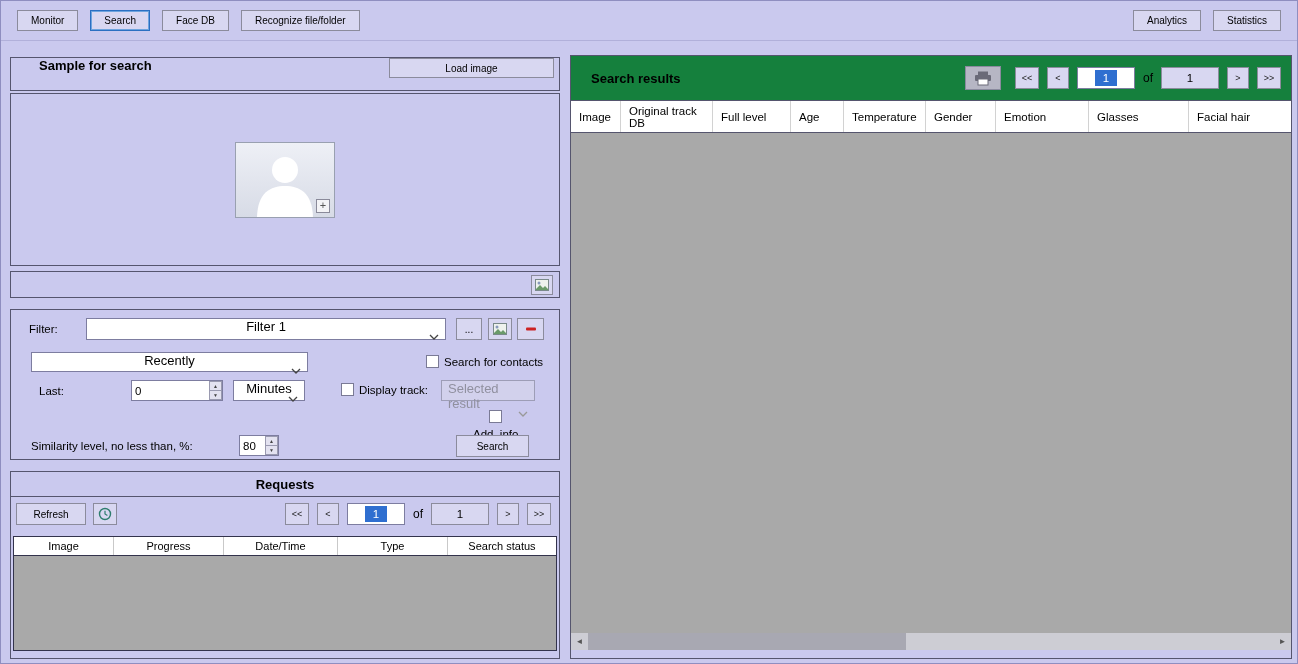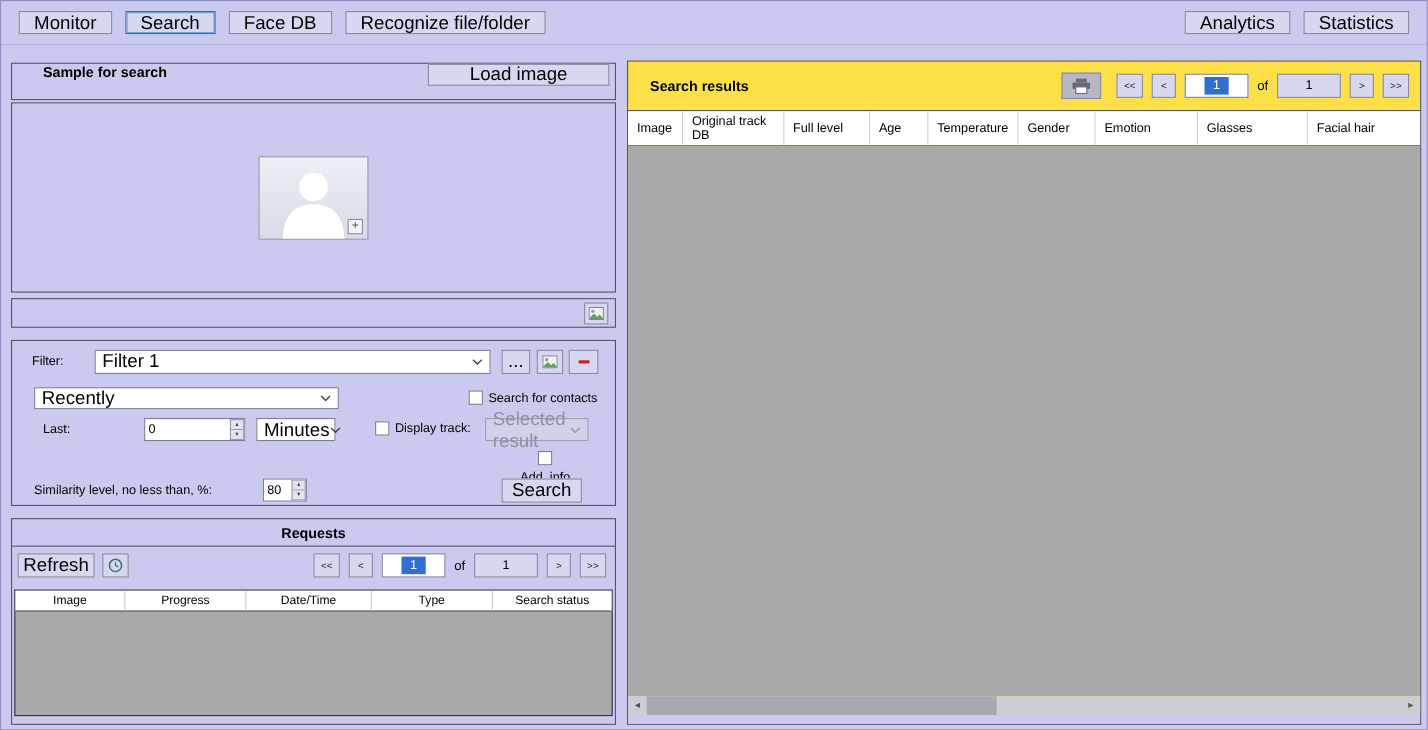--- a/index.html
+++ b/index.html
@@ -1,29 +1,29 @@
 <!DOCTYPE html>
 <html><head>
 <meta charset="utf-8">
 <style>
   *{box-sizing:border-box;margin:0;padding:0;}
   html,body{width:1298px;height:664px;}
   body{position:relative;background:#cac9ee;font-family:"Liberation Sans",sans-serif;font-size:12px;color:#000;overflow:hidden;}
   .frame{position:absolute;inset:0;border:1px solid #8f8ec0;pointer-events:none;z-index:50;}
 
   .btn{background:#d8d7f1;border:1px solid #8b8b9c;display:inline-flex;align-items:center;justify-content:center;
-       font-family:inherit;font-size:17px;color:#000;height:21px;padding:0 13px;cursor:default;white-space:nowrap;}
+       font-family:inherit;font-size:10px;color:#000;height:21px;padding:0 13px;cursor:default;white-space:nowrap;}
   .btn.active{border-color:#2a6fc2;box-shadow:inset 0 0 0 1px #6ea4de;}
   .icon-btn{padding:0;}
 
   .toolbar{position:absolute;left:1px;right:1px;top:1px;height:40px;display:flex;align-items:center;padding:0 16px;border-bottom:1px solid #b1b0da;}
   .tb-group{display:flex;gap:12px;}
   .tb-right{margin-left:auto;}
 
-  .combo{background:#fff;border:1px solid #7d7da0;display:flex;align-items:center;padding:0 6px;font-size:17px;}
+  .combo{background:#fff;border:1px solid #7d7da0;display:flex;align-items:center;padding:0 6px;font-size:13px;flex-direction:column;}
   .combo .chev{margin-left:auto;display:flex;align-items:center;}
   .combo.disabled{background:#d2d1ec;color:#90909f;border-color:#9d9db6;}
   .checkbox{width:13px;height:13px;background:#fff;border:1px solid #7a7a95;flex:0 0 auto;}
   .cb-row{display:flex;align-items:center;gap:5px;font-size:11.5px;position:absolute;}
   .tinput{background:#fff;border:1px solid #7d7da0;display:flex;align-items:stretch;font-size:11.5px;}
   .tinput .val{padding:1px 3px;align-self:center;}
   .spin{margin-left:auto;width:13px;display:flex;flex-direction:column;}
   .spin .sp{flex:1;background:#e3e2f0;border:1px solid #9a9ab0;font-size:5px;line-height:1;display:flex;align-items:center;justify-content:center;color:#444;}
   .spin .sp + .sp{border-top:none;}
 
@@ -51,21 +51,21 @@
 
   .requests-box{top:471px;height:188px;}
   .req-title{height:25px;border-bottom:1px solid #55556e;display:flex;align-items:center;justify-content:center;font-weight:bold;font-size:13px;}
   .req-controls{position:absolute;top:30px;left:5px;right:8px;height:24px;display:flex;align-items:center;}
   .req-table{position:absolute;left:2px;right:2px;top:64px;border:1px solid #33334c;background:#a9a9a9;}
   .req-thead{display:flex;height:19px;background:#fff;border-bottom:1px solid #33334c;}
   .req-th{display:flex;align-items:center;justify-content:center;font-size:11px;border-right:1px solid #c9c9c9;}
   .req-th:last-child{border-right:none;}
   .req-body{height:94px;}
 
-  .results-panel{position:absolute;left:570px;top:55px;width:722px;height:604px;border:1px solid #55556e;display:flex;flex-direction:column;background:#fde047;}
+  .results-panel{position:absolute;left:570px;top:55px;width:722px;height:604px;border:1px solid #55556e;display:flex;flex-direction:column;background:#15803d;}
   .res-header{height:44px;display:flex;align-items:center;padding:0 10px 0 20px;}
   .res-title{font-weight:bold;font-size:13px;}
   .printer-btn{margin-left:auto;margin-right:14px;width:36px;height:24px;background:#b6b6c4;border:1px solid #8a8a9e;display:flex;align-items:center;justify-content:center;}
   .res-thead{display:flex;height:33px;background:#fff;border-top:1px solid #55556e;border-bottom:1px solid #55556e;}
   .res-th{display:flex;align-items:center;padding:0 8px;font-size:11.5px;border-right:1px solid #d2d2d2;flex:0 0 auto;}
   .res-th.fill{flex:1;border-right:none;}
   .res-body{flex:1;background:#a9a9a9;}
   .hscroll{height:17px;display:flex;background:#cdcdd4;}
   .hs-arrow{width:17px;display:flex;align-items:center;justify-content:center;font-size:8px;color:#555;background:#cdcdd4;}
   .hs-track{flex:1;position:relative;}

